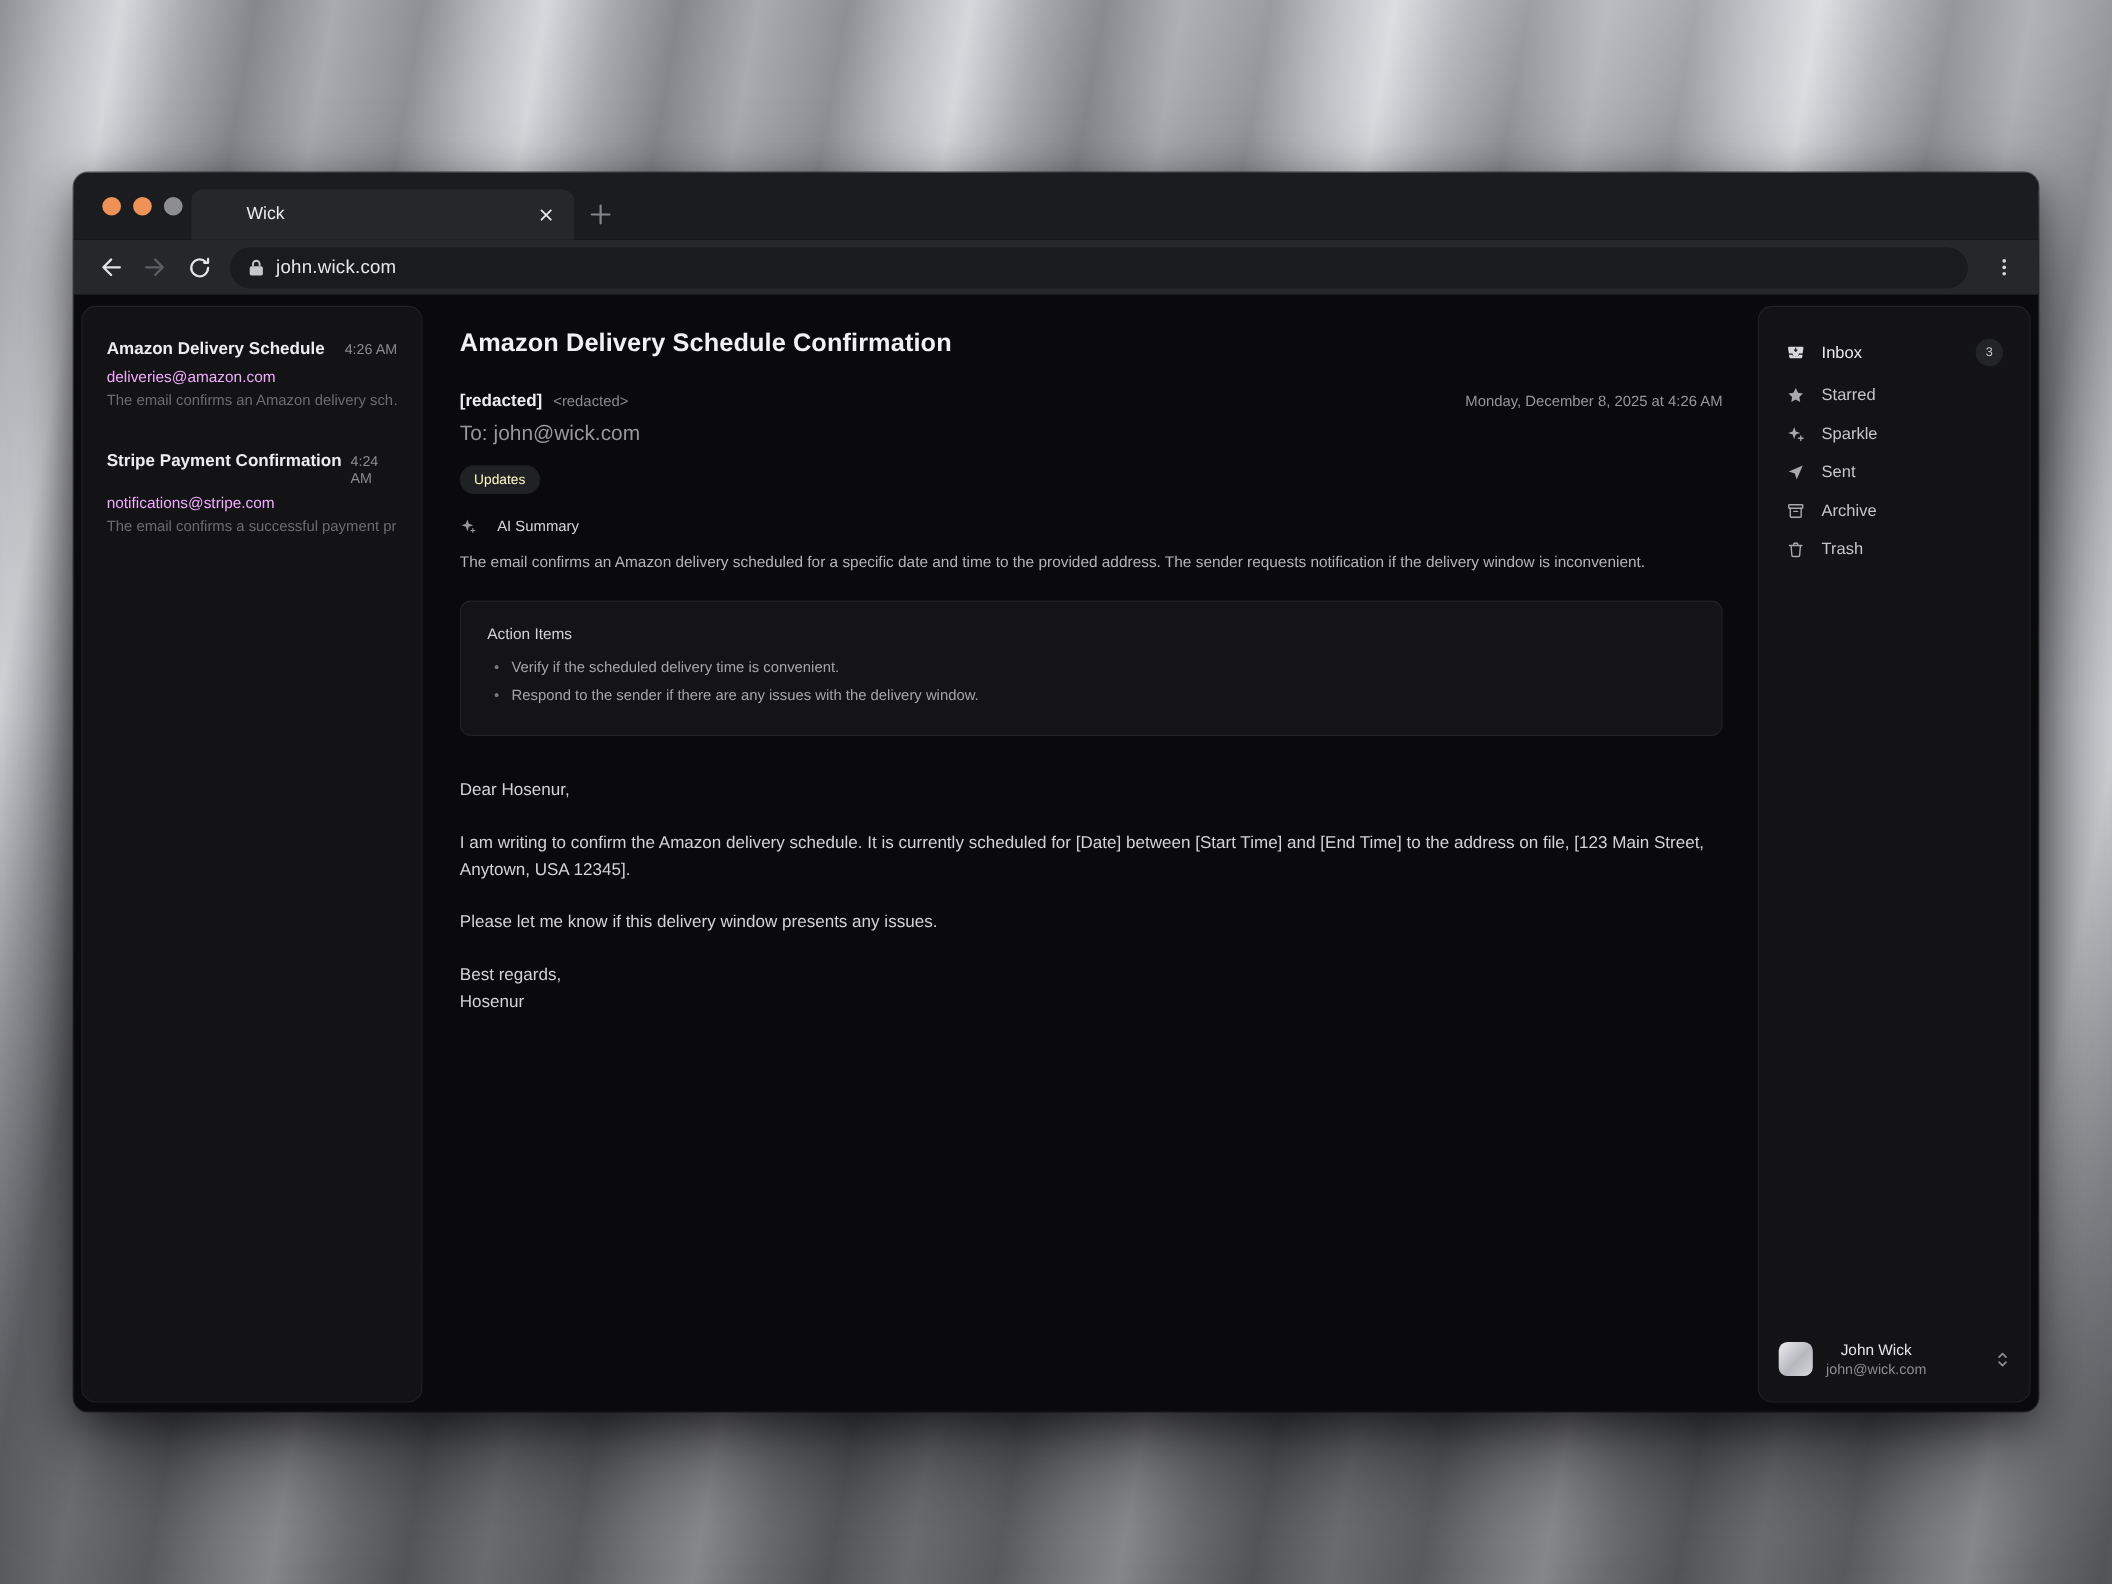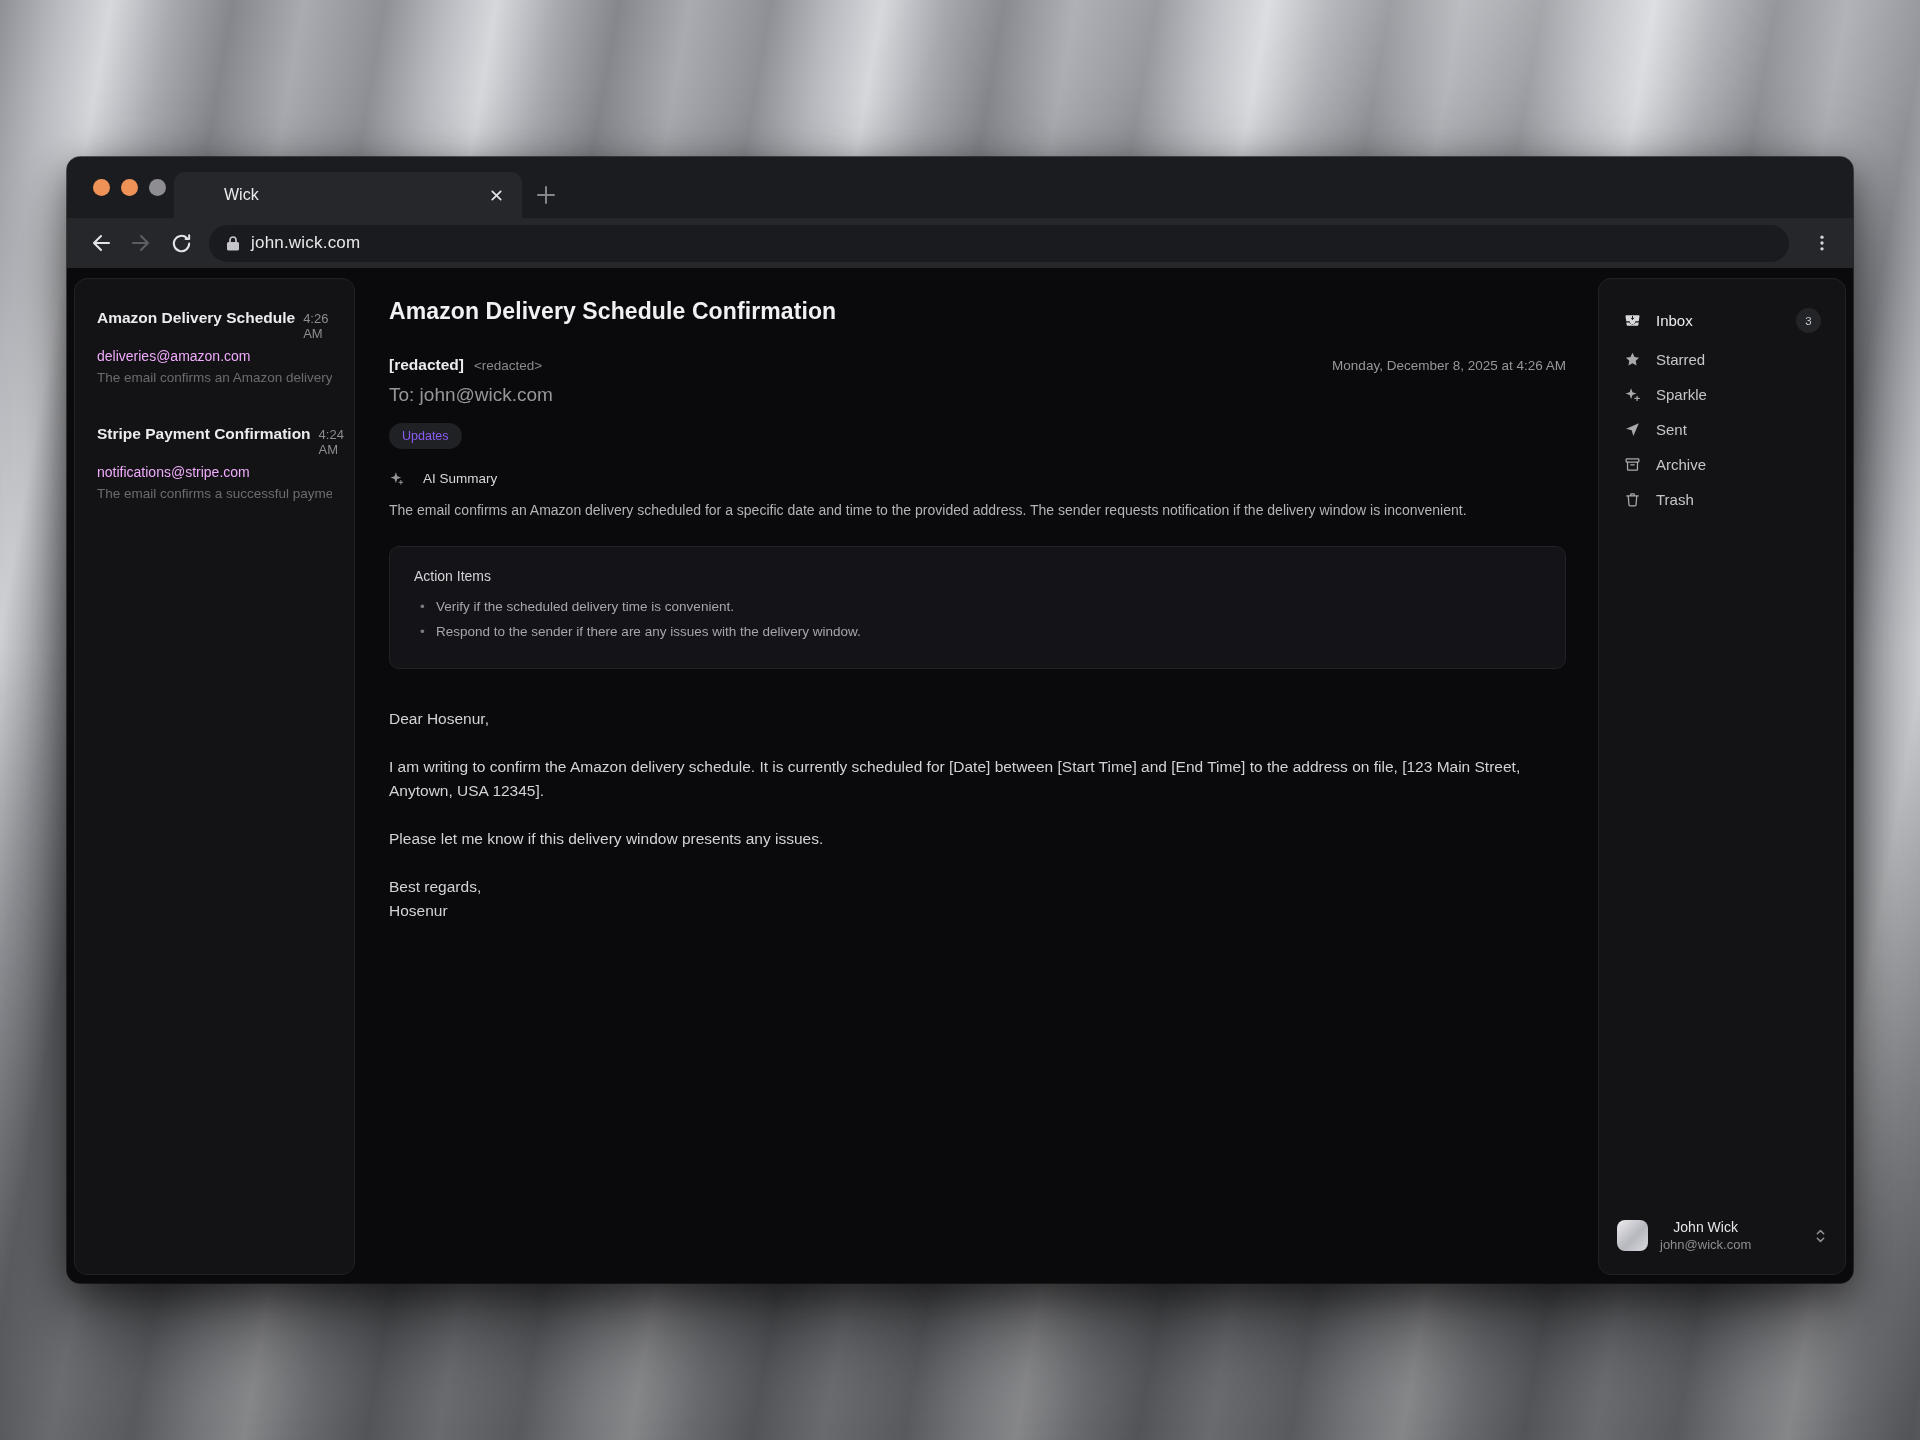--- a/index.html
+++ b/index.html
@@ -51,38 +51,38 @@
   }
   .lock-icon { color:#c6c6ca; display:flex; }
   .url-text { color:#e8e8ea; font-size:17px; letter-spacing:0.2px; }
   .kebab { color:#d8d8db; display:flex; align-items:center; justify-content:center; width:34px; height:40px; }
 
   
   .page { height:1015px; background:#0a0a0c; display:flex; padding:10px 7px 8px 7px; }
   .card { background:#131316; border:1px solid #222226; border-radius:13px; }
 
   
-  .mail-list { width:281px; padding:20px 14px; flex-shrink:0; }
+  .mail-list { width:310px; padding:20px 14px; flex-shrink:0; }
   .mail-item { padding:10px 8px; border-radius:8px; margin-bottom:20px; cursor:default; }
   .mi-row1 { display:flex; align-items:baseline; }
   .mi-subject { flex:1; color:#ececee; font-size:15.5px; font-weight:bold; white-space:nowrap; }
   .mi-time { color:#8c8c90; font-size:13px; margin-left:8px; }
   .mi-sender { color:#f0abfc; font-size:14px; margin-top:7px; }
   .mi-preview { color:#6c6c70; font-size:13.5px; margin-top:6px; white-space:nowrap; overflow:hidden; }
 
   
   .content { flex:1; padding:20px 32px 0 34px; min-width:0; }
   .subject-title { color:#f1f1f3; font-size:23px; font-weight:bold; letter-spacing:0.1px; }
   .meta-row { display:flex; align-items:baseline; margin-top:31px; }
   .sender-name { color:#ececee; font-size:15.5px; font-weight:bold; }
   .sender-addr { color:#8a8a8e; font-size:13.5px; margin-left:10px; }
   .msg-date { margin-left:auto; color:#97979b; font-size:13.5px; }
   .to-line { color:#97979b; font-size:19px; margin-top:10px; }
   .chip {
-    display:inline-block; margin-top:17px; background:#202124; color:#8b5cf6;
+    display:inline-block; margin-top:17px; background:#202124; color:#fef9c3;
     font-size:12.5px; padding:6px 13px; border-radius:999px;
   }
   .ai-header { margin-top:22px; display:flex; align-items:center; gap:19px; color:#d6d6d9; font-size:13.5px; }
   .ai-header .icn { color:#96969a; display:flex; }
   .ai-text { margin-top:14px; color:#b4b4b8; font-size:14px; line-height:1.45; }
   .action-box { margin-top:26px; background:#141418; border:1px solid #222226; border-radius:10px; padding:21px 24px 23px; }
   .action-title { color:#d3d3d6; font-size:14px; }
   .action-list { margin-top:11px; list-style:none; }
   .action-list li { color:#a6a6aa; font-size:13.5px; line-height:1.85; padding-left:22px; position:relative; }
   .action-list li::before { content:"•"; position:absolute; left:6px; color:#7a7a7e; }

